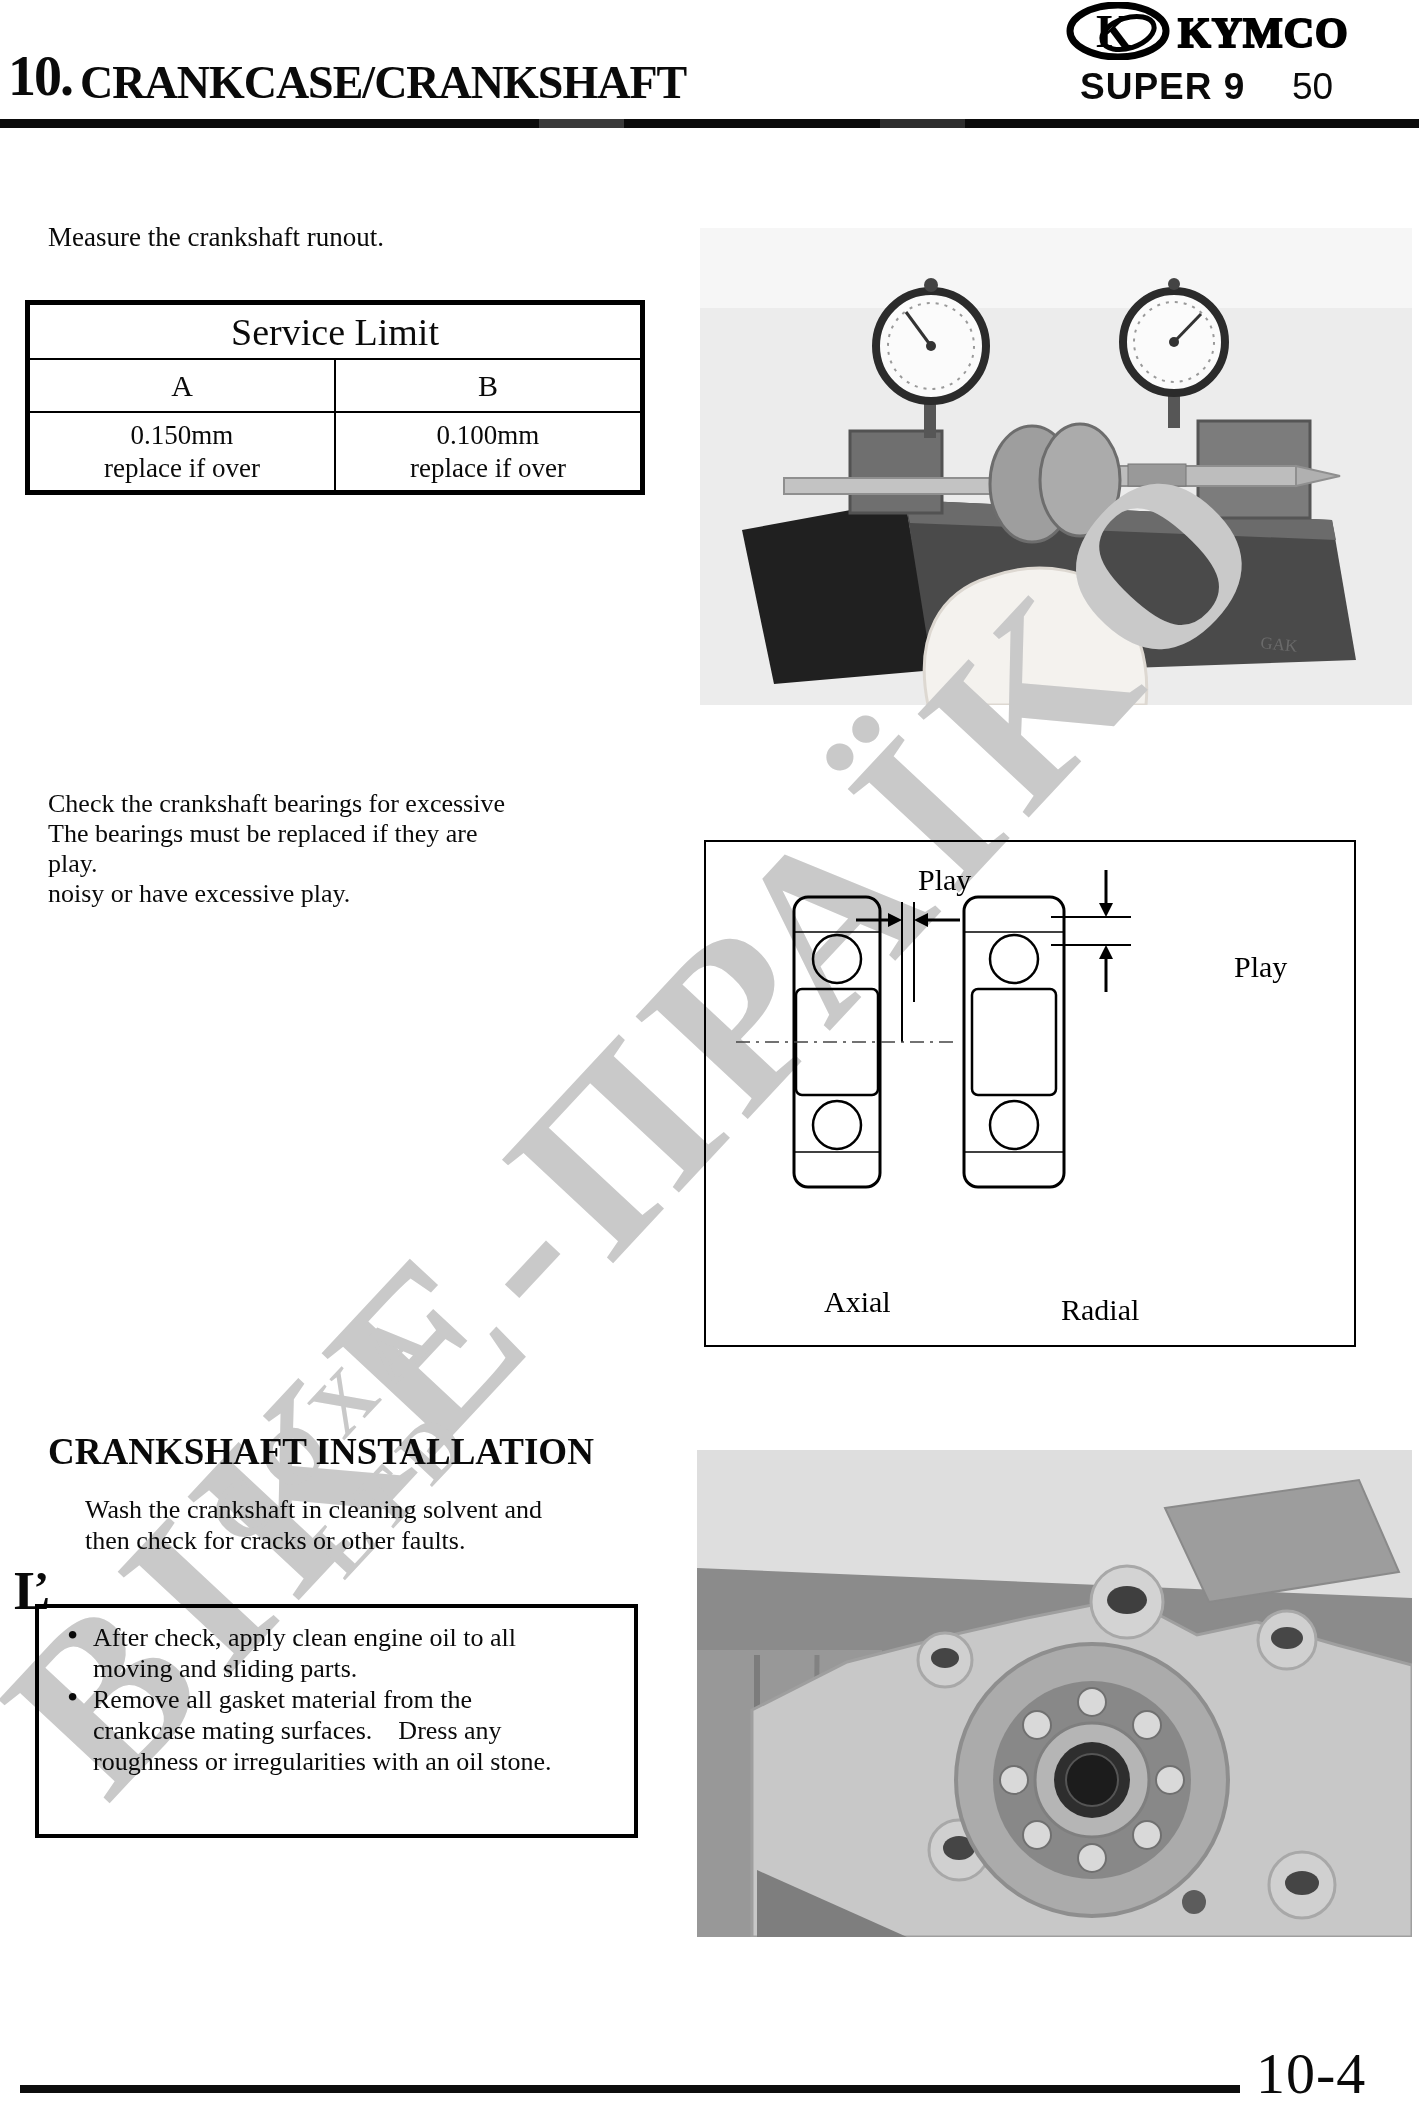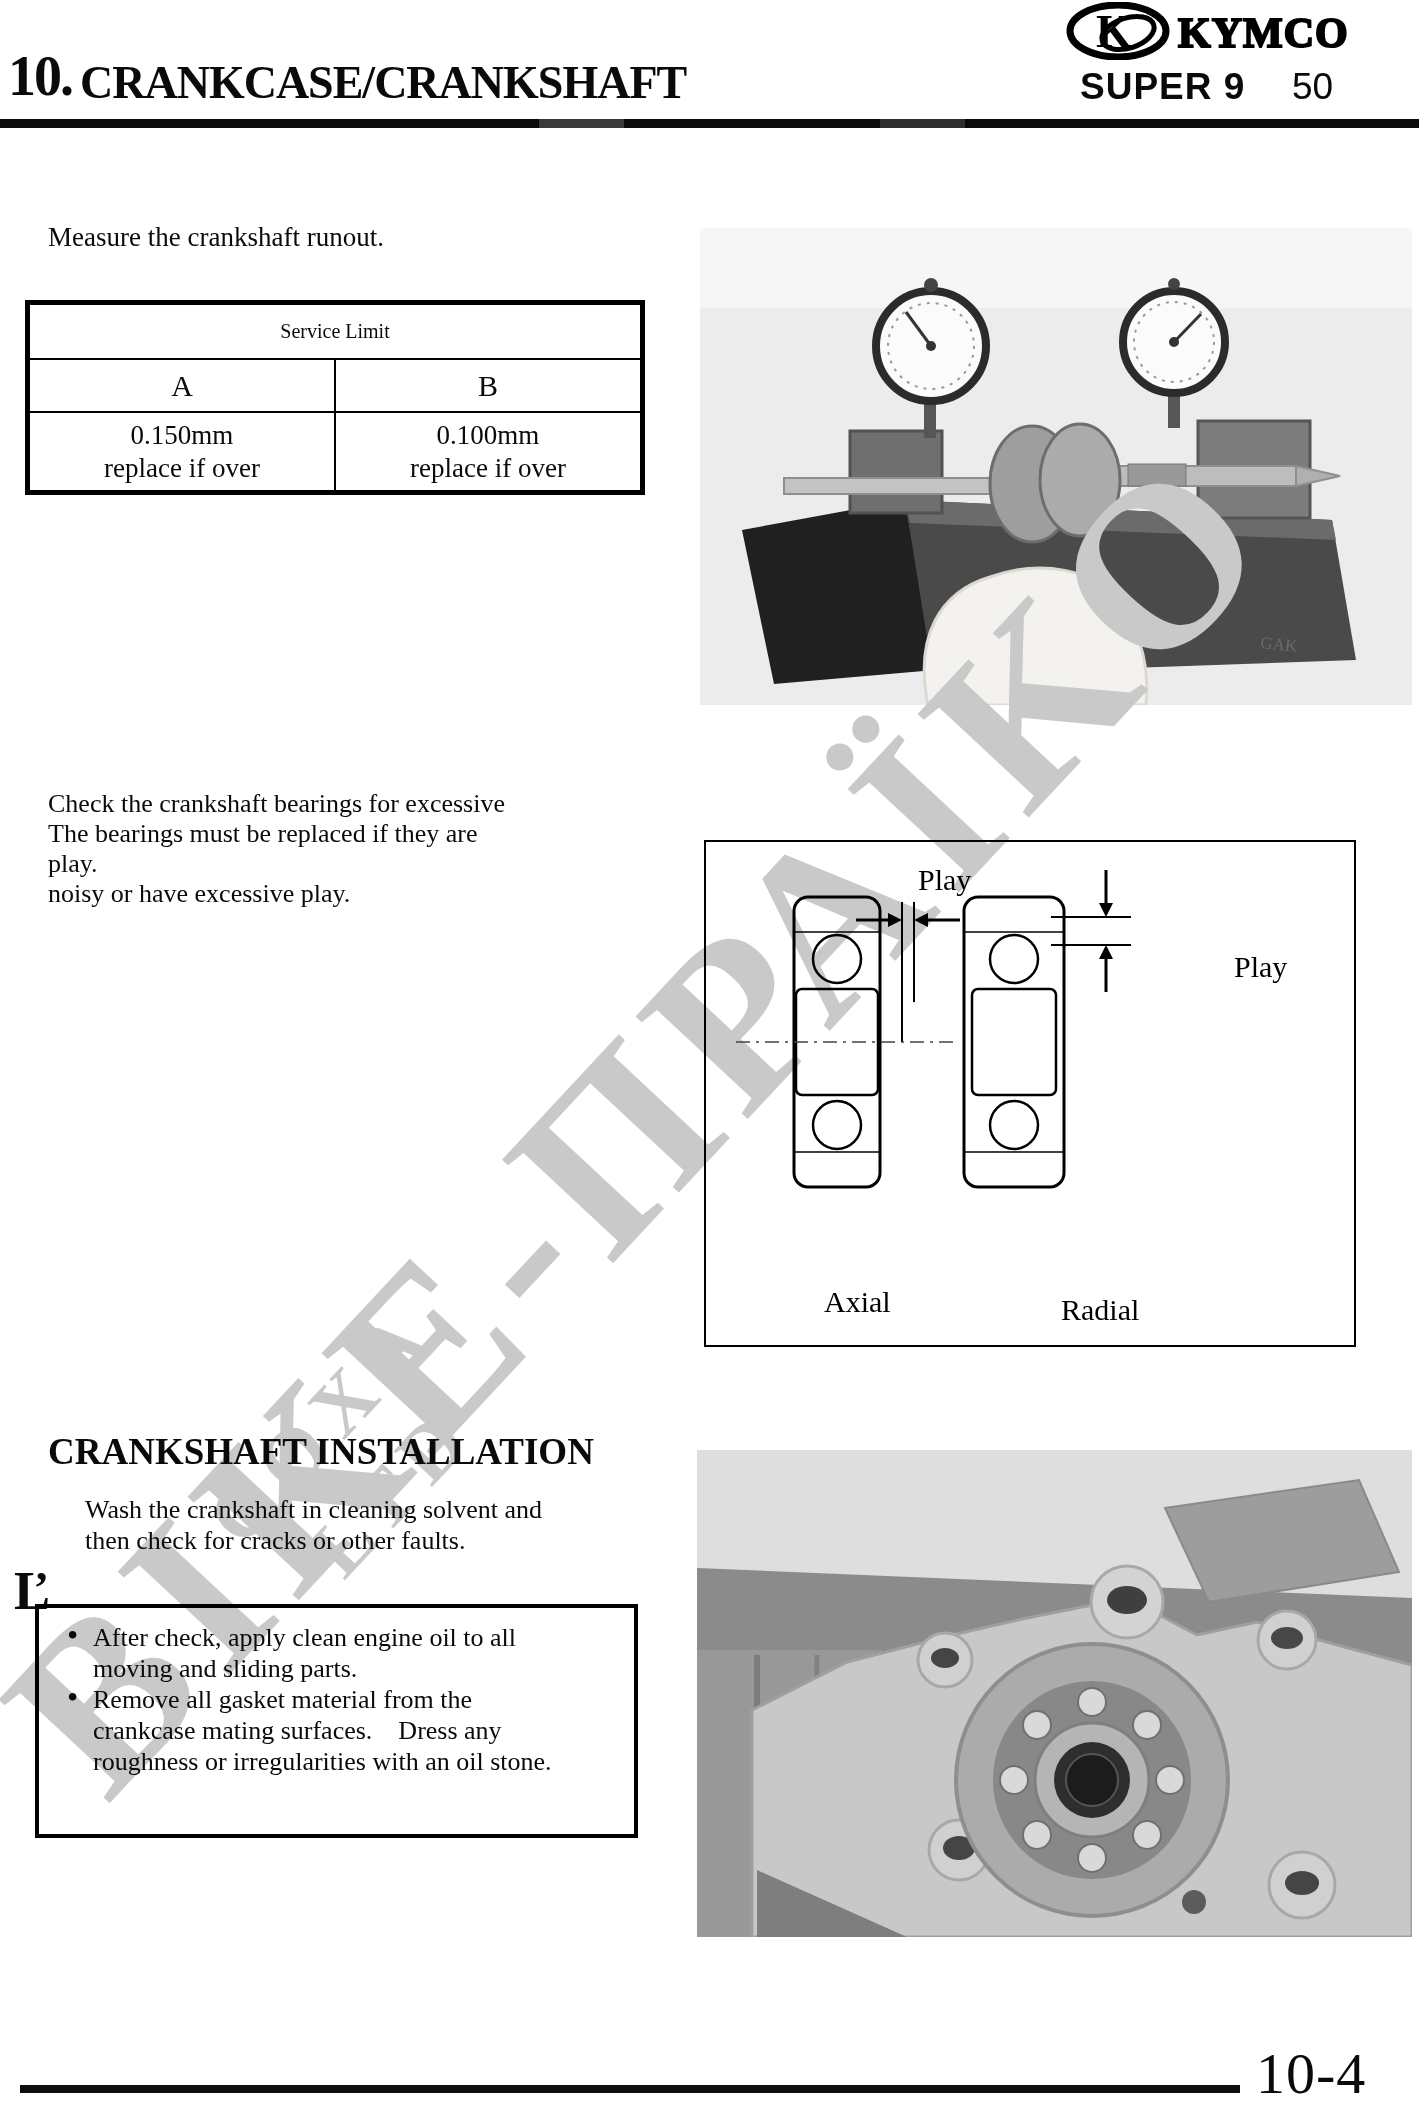--- a/index.html
+++ b/index.html
@@ -34,21 +34,21 @@
   }
 
   
   .body-line{font-size:26px;line-height:30px;white-space:nowrap;}
   .measure-line{left:48px;top:206px;font-size:27px;white-space:nowrap;margin-top:16px;}
 
   
   .limit-table{left:25px;top:300px;width:620px;border-collapse:collapse;table-layout:fixed;}
   .limit-table td{border:2px solid #000;text-align:center;vertical-align:middle;padding:0;}
   .limit-table{border:5px solid #000;}
-  .lt-title{height:53px;font-size:20px;}
+  .lt-title{height:53px;font-size:38px;}
   .lt-head td{height:51px;font-size:30px;}
   .lt-vals td{height:77px;font-size:27px;line-height:33px;}
 
   
   .install-heading{left:48px;top:1430px;font-size:37px;font-weight:bold;white-space:nowrap;}
   .margin-mark{left:14px;top:1560px;font-size:54px;font-weight:bold;}
   .note-box{left:35px;top:1604px;width:595px;height:226px;border:4px solid #000;background:transparent;}
   .note-list{margin:14px 0 0 0;padding:0 0 0 20px;list-style:none;width:520px;}
   .note-list li{position:relative;font-size:26px;line-height:31px;padding-left:34px;margin:0;}
   .note-list li::before{content:"\2022";position:absolute;left:8px;top:-2px;font-size:32px;}

